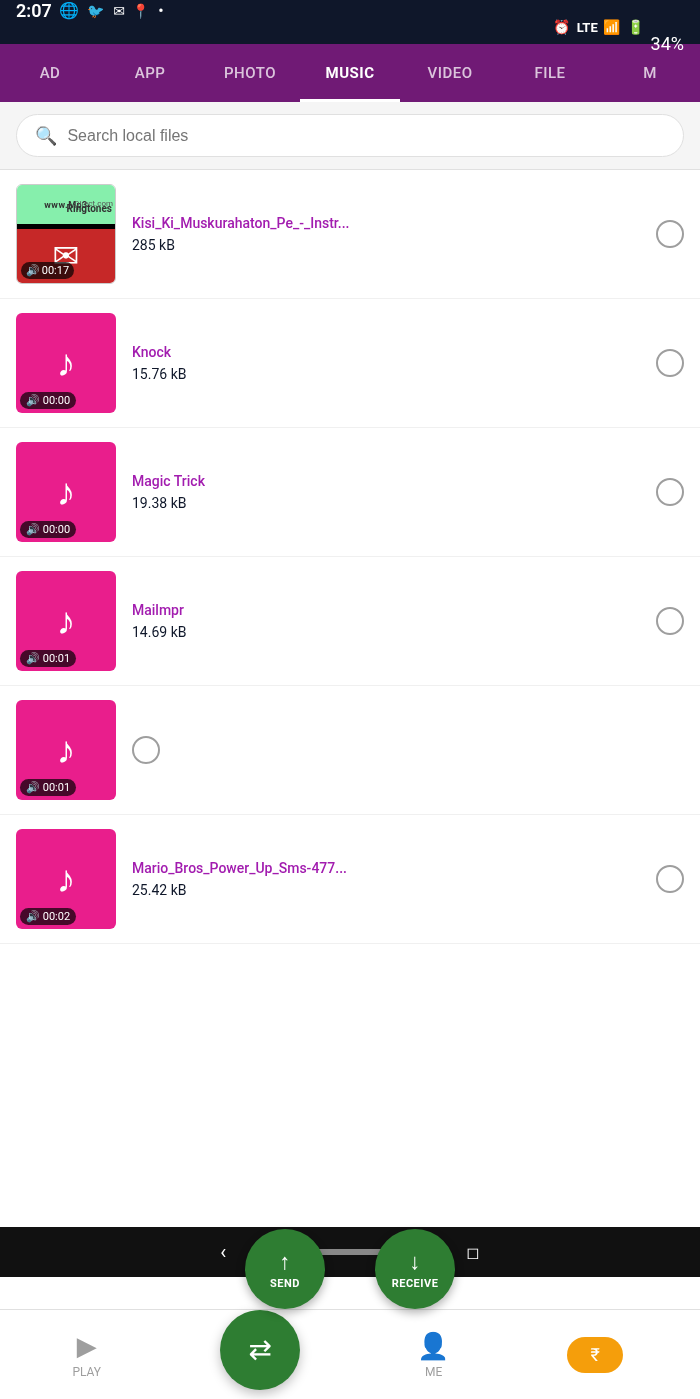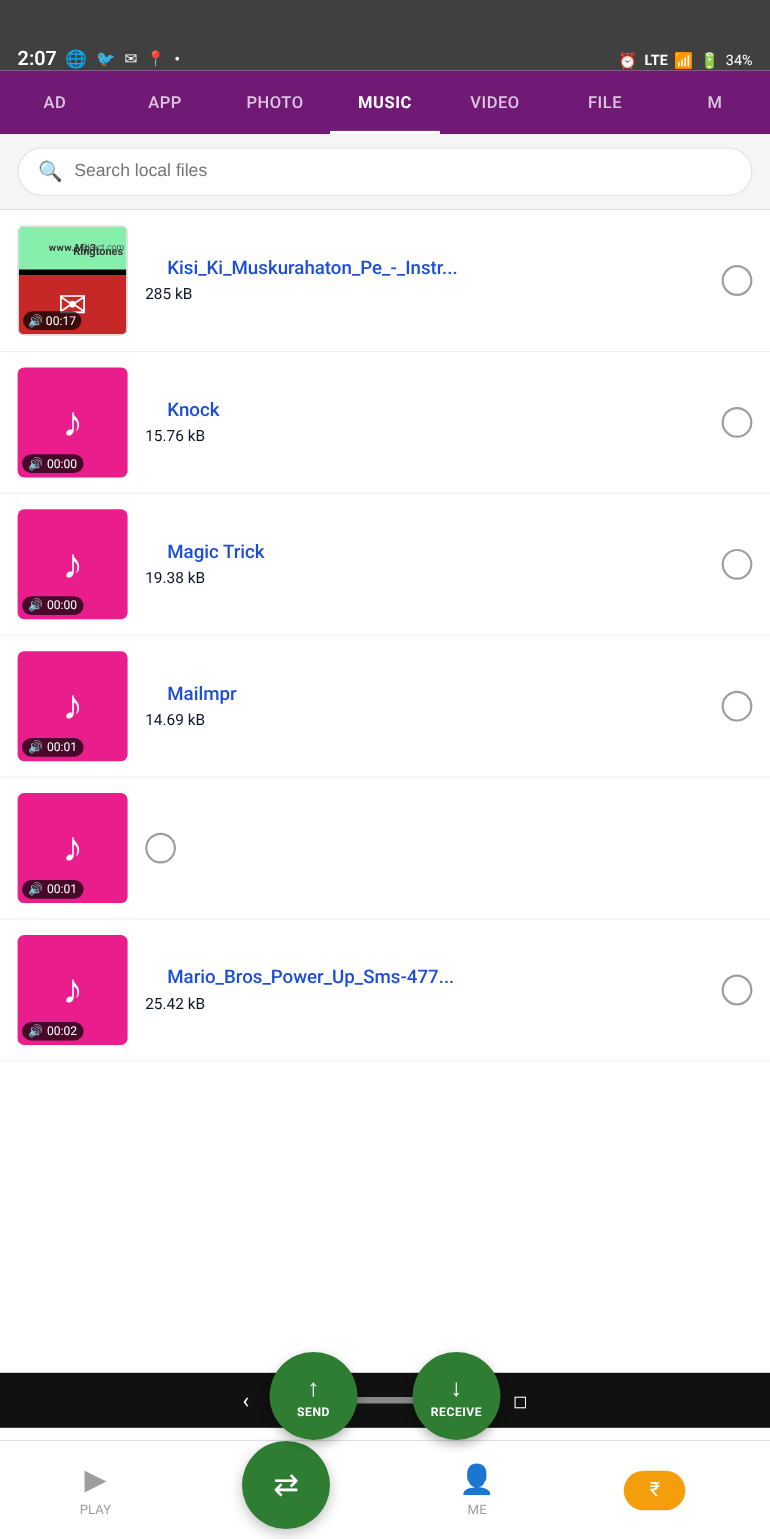--- a/index.html
+++ b/index.html
@@ -7,24 +7,24 @@
       width: 700px;
       height: 1399px;
       background: #fff;
       font-family: 'Roboto', Arial, sans-serif;
       overflow: hidden;
       position: relative;
     }
 
     
     .status-bar {
-      background: #404040;
-      height: 64px;
-      display: flex;
-      align-items: flex-end;
+      background: #0f172a;
+      height: 44px;
+      display: flex;
+      align-items: flex-start;
       justify-content: space-between;
       padding: 0 16px;
       color: #fff;
     }
     .status-time {
       font-size: 18px;
       font-weight: 600;
       color: #fff;
     }
     .status-icons {
@@ -144,24 +144,23 @@
       align-items: center;
       gap: 3px;
     }
     .file-info {
       flex: 1;
       display: flex;
       flex-direction: column;
       gap: 6px;
     }
     .file-name {
-      font-size: 17px;
+      font-size: 14px;
       font-weight: 500;
-      color: #1d4ed8;
-      margin-left: 20px;
+      color: #a21caf;
     }
     .file-size {
       font-size: 14px;
       color: #0f172a;
     }
     .file-radio {
       width: 28px;
       height: 28px;
       border-radius: 50%;
       border: 2px solid #9e9e9e;
@@ -291,21 +290,21 @@
     <span style="font-size:14px; color:#1da1f2;">🐦</span>
     <span style="font-size:14px;">✉</span>
     <span style="font-size:14px;">📍</span>
     <span>•</span>
   </div>
   <div class="status-icons">
     <span>⏰</span>
     <span style="font-size:13px; font-weight:700;">LTE</span>
     <span>📶</span>
     <span>🔋</span>
-    <span style="font-size:13px;">34%</span>
+    <span style="font-size:18px;margin-top:33px;">34%</span>
   </div>
 </div>
 
 <div class="nav-tabs">
   <div class="nav-tab">AD</div>
   <div class="nav-tab">APP</div>
   <div class="nav-tab">PHOTO</div>
   <div class="nav-tab active">MUSIC</div>
   <div class="nav-tab">VIDEO</div>
   <div class="nav-tab">FILE</div>

